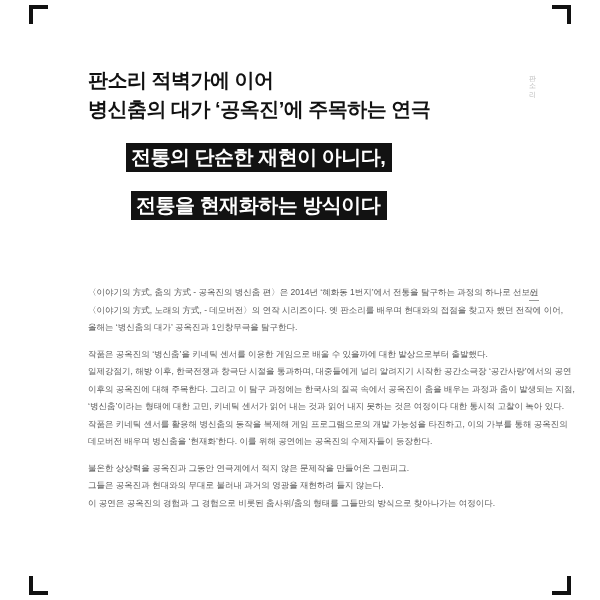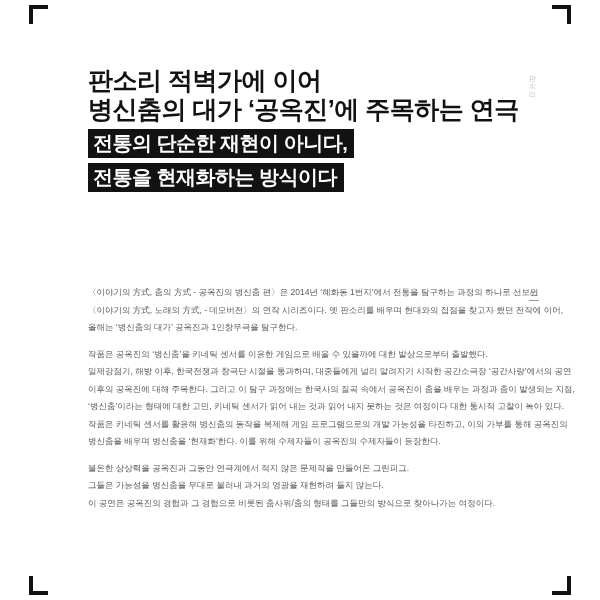--- a/index.html
+++ b/index.html
@@ -12,24 +12,24 @@
   }
   
   .crop{position:absolute;width:15px;height:15px;}
   .crop.tl{left:29px;top:5px;border-left:4px solid var(--crop);border-top:4px solid var(--crop);}
   .crop.tr{right:29px;top:5px;border-right:4px solid var(--crop);border-top:4px solid var(--crop);}
   .crop.bl{left:29px;bottom:5px;border-left:4px solid var(--crop);border-bottom:4px solid var(--crop);}
   .crop.br{right:29px;bottom:5px;border-right:4px solid var(--crop);border-bottom:4px solid var(--crop);}
   
   .title-block{position:absolute;left:88px;top:66px;}
   .t-line{
-    font-size:25px;font-weight:bold;color:var(--title);
+    font-size:20px;font-weight:bold;color:var(--title);
     line-height:29px;letter-spacing:-0.5px;white-space:nowrap;
   }
-  .t-hl-row{margin-top:5px;line-height:0;}
+  .t-hl-row{margin-top:19px;line-height:0;text-align:center;}
   .t-hl{
     display:inline-block;background:var(--hl);color:#ffffff;
     font-size:20px;font-weight:bold;line-height:24px;
     padding:2px 7px 3px 5px;letter-spacing:-0.5px;white-space:nowrap;
   }
   
   .body-block{
     position:absolute;left:88px;top:284px;width:440px;
     color:var(--body);font-size:8.5px;line-height:17.5px;
   }
@@ -79,22 +79,22 @@
       <span class="b-line">〈이야기의 方式, 춤의 方式 - 공옥진의 병신춤 편〉은 2014년 ‘혜화동 1번지’에서 전통을 탐구하는 과정의 하나로 선보인</span>
       <span class="b-line">〈이야기의 方式, 노래의 方式, - 데모버전〉의 연작 시리즈이다. 옛 판소리를 배우며 현대와의 접점을 찾고자 했던 전작에 이어,</span>
       <span class="b-line">올해는 ‘병신춤의 대가’ 공옥진과 1인창무극을 탐구한다.</span>
     </p>
     <p class="para">
       <span class="b-line">작품은 공옥진의 ‘병신춤’을 키네틱 센서를 이용한 게임으로 배울 수 있을까에 대한 발상으로부터 출발했다.</span>
       <span class="b-line">일제강점기, 해방 이후, 한국전쟁과 창극단 시절을 통과하며, 대중들에게 널리 알려지기 시작한 공간소극장 ‘공간사랑’에서의 공연</span>
       <span class="b-line">이후의 공옥진에 대해 주목한다. 그리고 이 탐구 과정에는 한국사의 질곡 속에서 공옥진이 춤을 배우는 과정과 춤이 발생되는 지점,</span>
       <span class="b-line">‘병신춤’이라는 형태에 대한 고민, 키네틱 센서가 읽어 내는 것과 읽어 내지 못하는 것은 여정이다 대한 통시적 고찰이 녹아 있다.</span>
       <span class="b-line">작품은 키네틱 센서를 활용해 병신춤의 동작을 복제해 게임 프로그램으로의 개발 가능성을 타진하고, 이의 가부를 통해 공옥진의</span>
-      <span class="b-line">병신춤을 배우며 병신춤을 ‘현재화’한다. 이를 위해 수제자들이 공옥진의 수제자들이  등장한다.</span>
+      <span class="b-line">데모버전 배우며 병신춤을 ‘현재화’한다. 이를 위해 공연에는 공옥진의 수제자들이  등장한다.</span>
     </p>
     <p class="para">
       <span class="b-line">불온한 상상력을 공옥진과 그동안 연극계에서 적지 않은 문제작을 만들어온 그린피그.</span>
-      <span class="b-line">그들은 가능성을 병신춤을 무대로 불러내 과거의 영광을 재현하려 들지 않는다.</span>
+      <span class="b-line">그들은 공옥진과 현대와의 무대로 불러내 과거의 영광을 재현하려 들지 않는다.</span>
       <span class="b-line">이 공연은 공옥진의 경험과 그 경험으로 비롯된 춤사위/춤의 형태를 그들만의 방식으로 찾아나가는 여정이다.</span>
     </p>
   </div>
 
 </div>
 
 </body></html>

